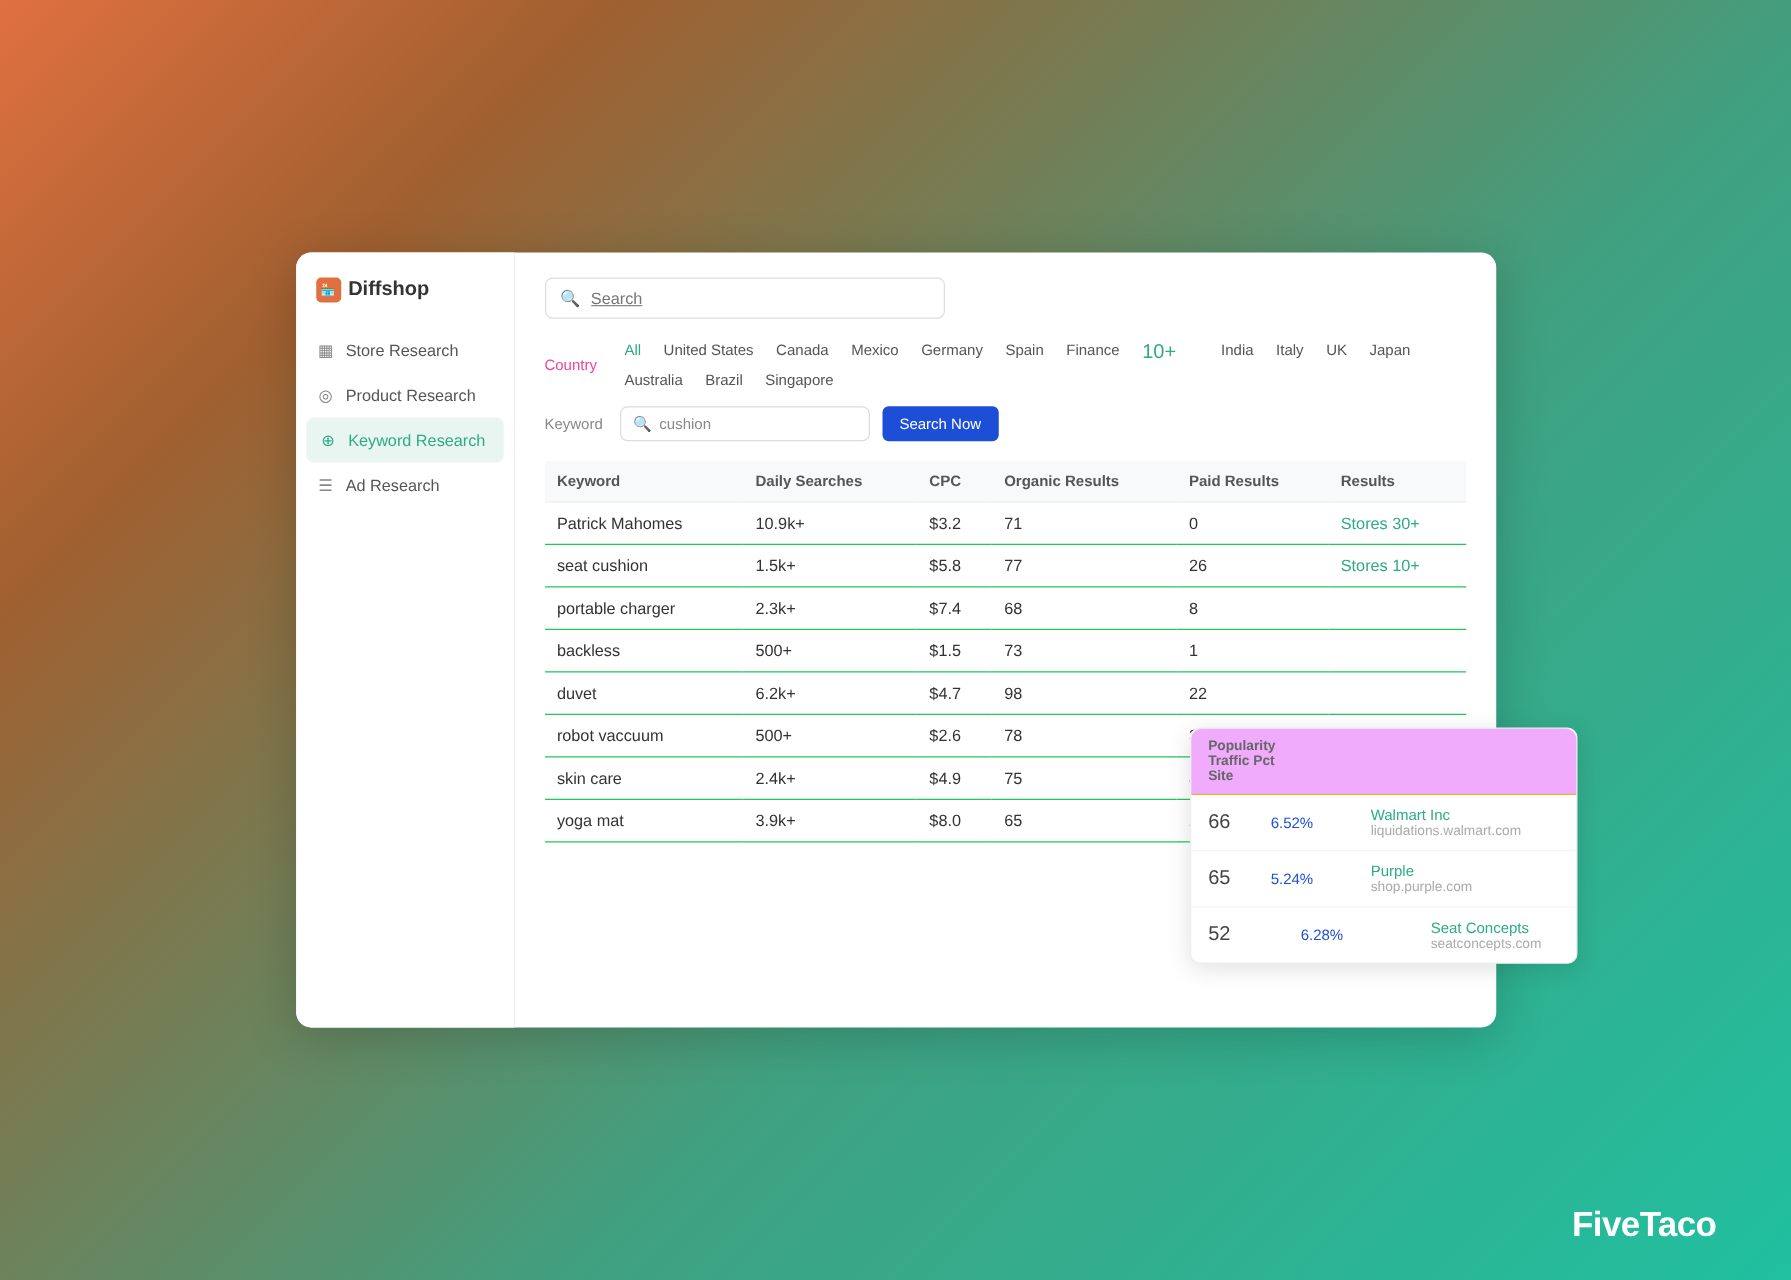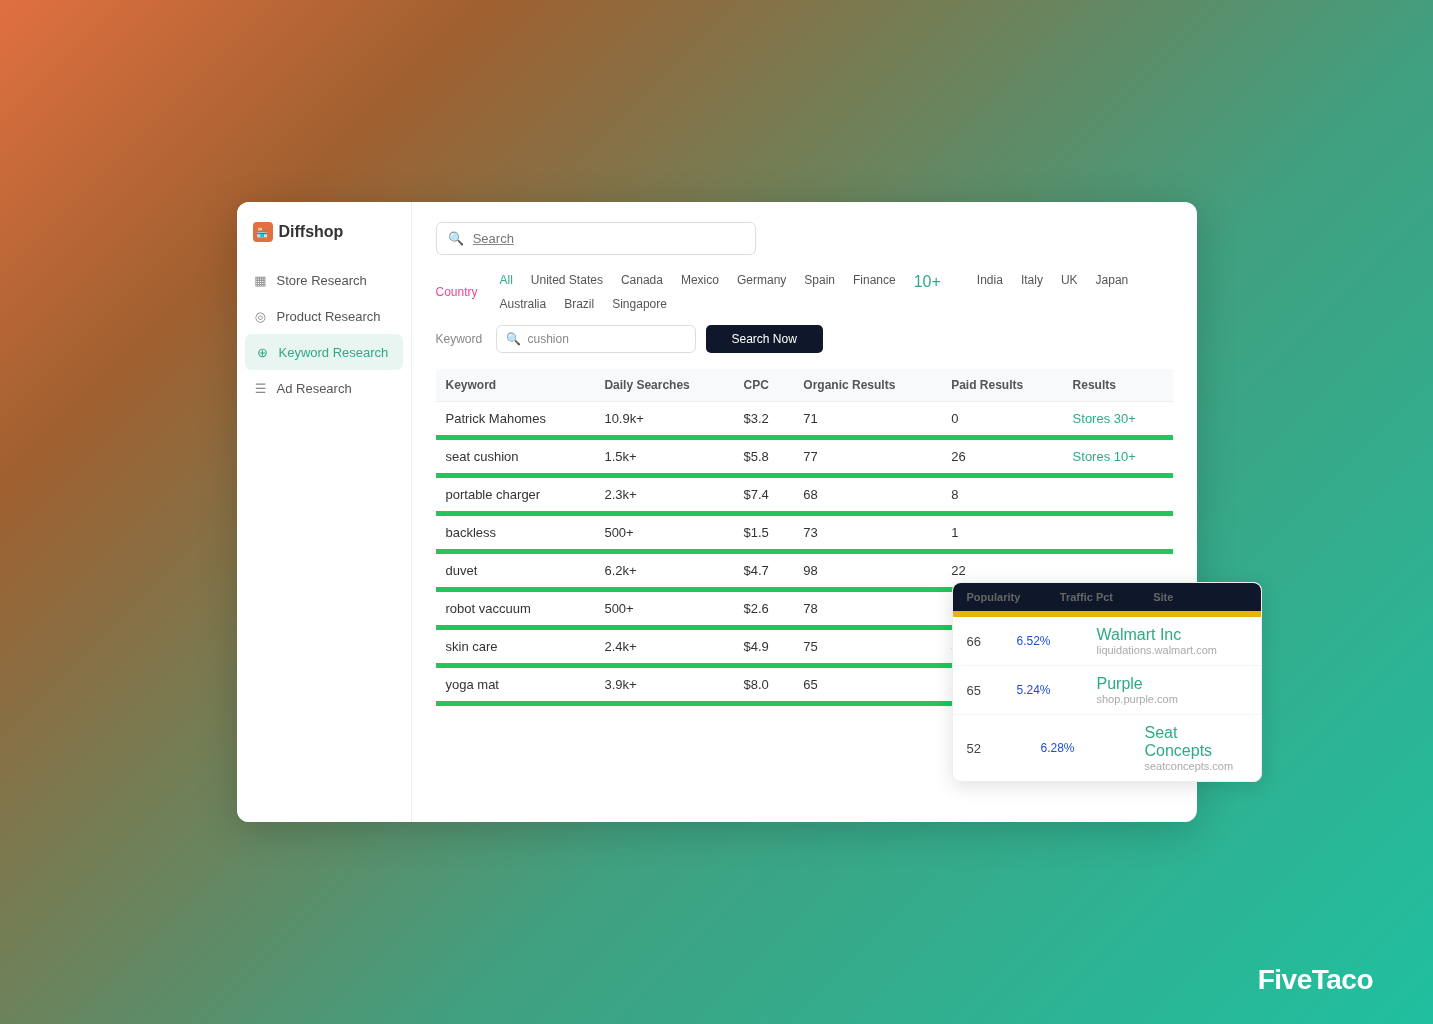--- a/index.html
+++ b/index.html
@@ -154,25 +154,25 @@
     }
     .keyword-input-wrap input {
       border: none;
       outline: none;
       font-size: 12px;
       color: #888;
       width: 100%;
       background: transparent;
     }
     .search-now-btn {
-      background: #0f172a;
+      background: #1d4ed8;
       color: #fff;
       border: none;
       border-radius: 5px;
-      padding: 7px 26px;
+      padding: 7px 14px;
       font-size: 12px;
       cursor: pointer;
       font-weight: 500;
     }
     
     .data-table {
       width: 100%;
       border-collapse: collapse;
       font-size: 13px;
     }
@@ -181,21 +181,21 @@
     }
     .data-table thead th {
       padding: 9px 10px;
       text-align: left;
       font-size: 12px;
       font-weight: 600;
       color: #555;
       border-bottom: 1px solid #eee;
     }
     .data-table tbody tr {
-      border-bottom: 5px solid #22c55e;
+      border-bottom: 1px solid #22c55e;
     }
     .data-table tbody td {
       padding: 9px 10px;
       font-size: 13px;
       color: #333;
     }
     .stores-link {
       color: #2eaa88;
       cursor: pointer;
       text-decoration: none;
@@ -209,41 +209,42 @@
       width: 310px;
       background: #fff;
       border: 1px solid #eee;
       border-radius: 8px;
       box-shadow: 0 4px 20px rgba(0,0,0,0.12);
       z-index: 10;
     }
     .tooltip-header {
       display: flex;
       padding: 8px 14px;
-      background: #0f172a;
+      background: #f0abfc;
       border-radius: 8px 8px 0 0;
-      border-bottom: 6px solid #eab308;
+      border-bottom: 1px solid #eab308;
+      flex-direction: column;
     }
     .tooltip-header span {
       font-size: 11px;
       font-weight: 600;
       color: #666;
       flex: 1;
     }
     .tooltip-row {
       display: flex;
       align-items: center;
       padding: 9px 14px;
       border-bottom: 1px solid #f5f5f5;
     }
     .tooltip-row:last-child { border-bottom: none; gap: 24px; }
-    .tooltip-pop { font-size: 13px; color: #444; flex: 0 0 40px; }
+    .tooltip-pop { font-size: 16px; color: #444; flex: 0 0 40px; }
     .tooltip-traffic { font-size: 12px; color: #1d4ed8; flex: 0 0 80px; padding-left: 10px; }
     .tooltip-site { flex: 1; padding-left: 10px; }
-    .tooltip-site-name { font-size: 16px; color: #2eaa88; cursor: pointer; }
+    .tooltip-site-name { font-size: 12px; color: #2eaa88; cursor: pointer; }
     .tooltip-site-domain { font-size: 11px; color: #aaa; }
     
     .watermark {
       position: absolute;
       bottom: 28px;
       right: 60px;
       font-size: 28px;
       font-weight: 800;
       color: #fff;
       letter-spacing: -0.5px;

